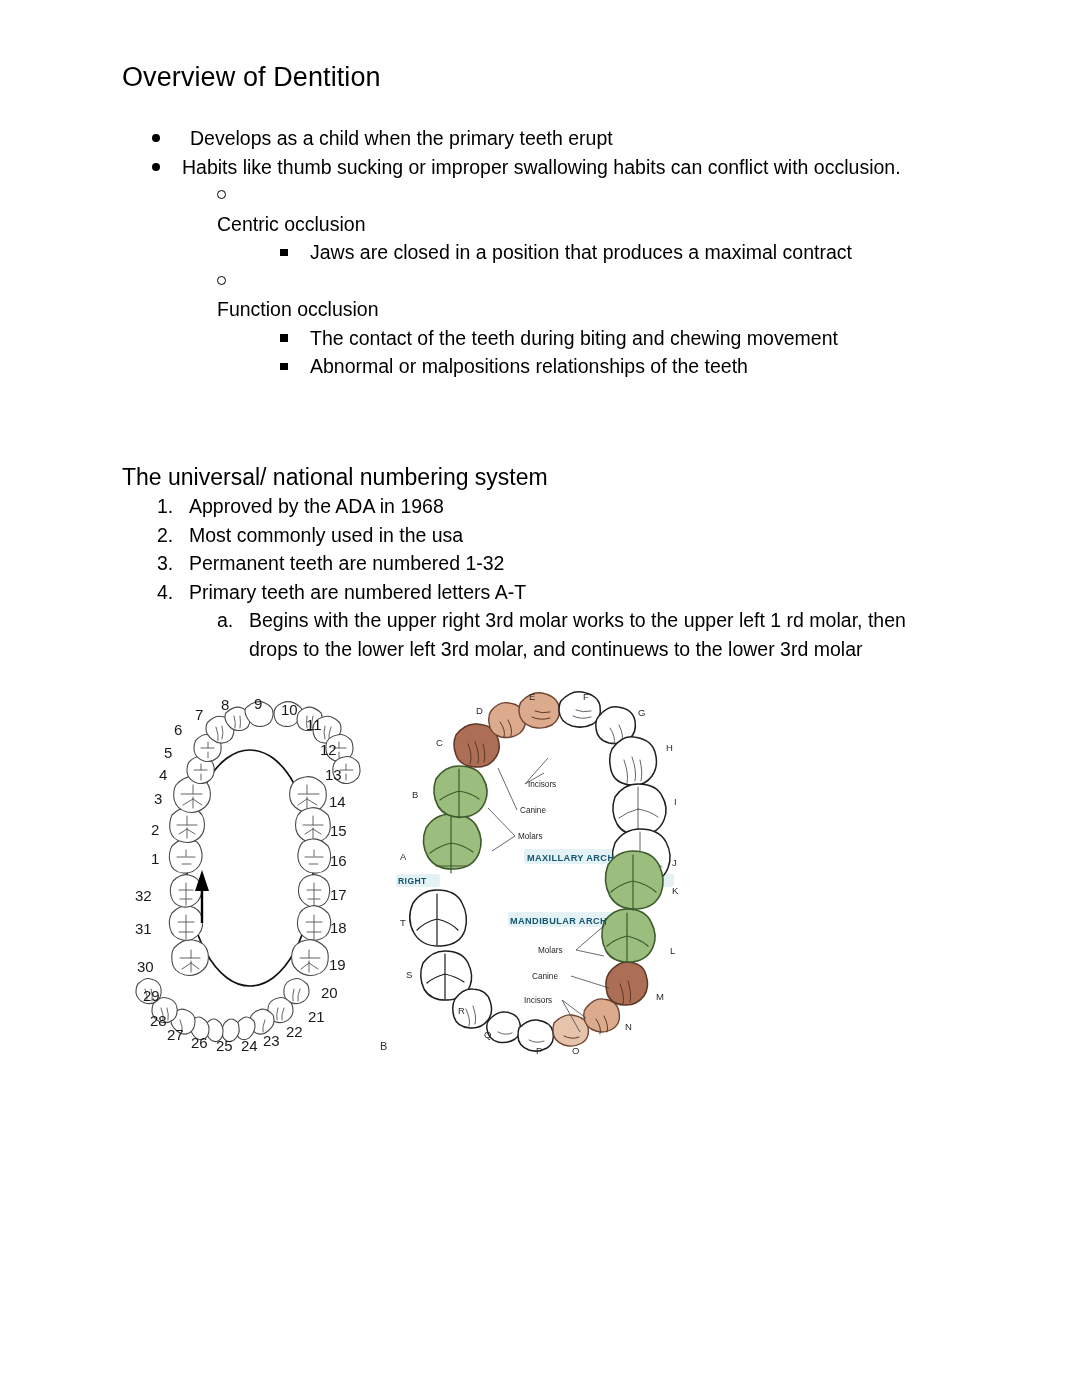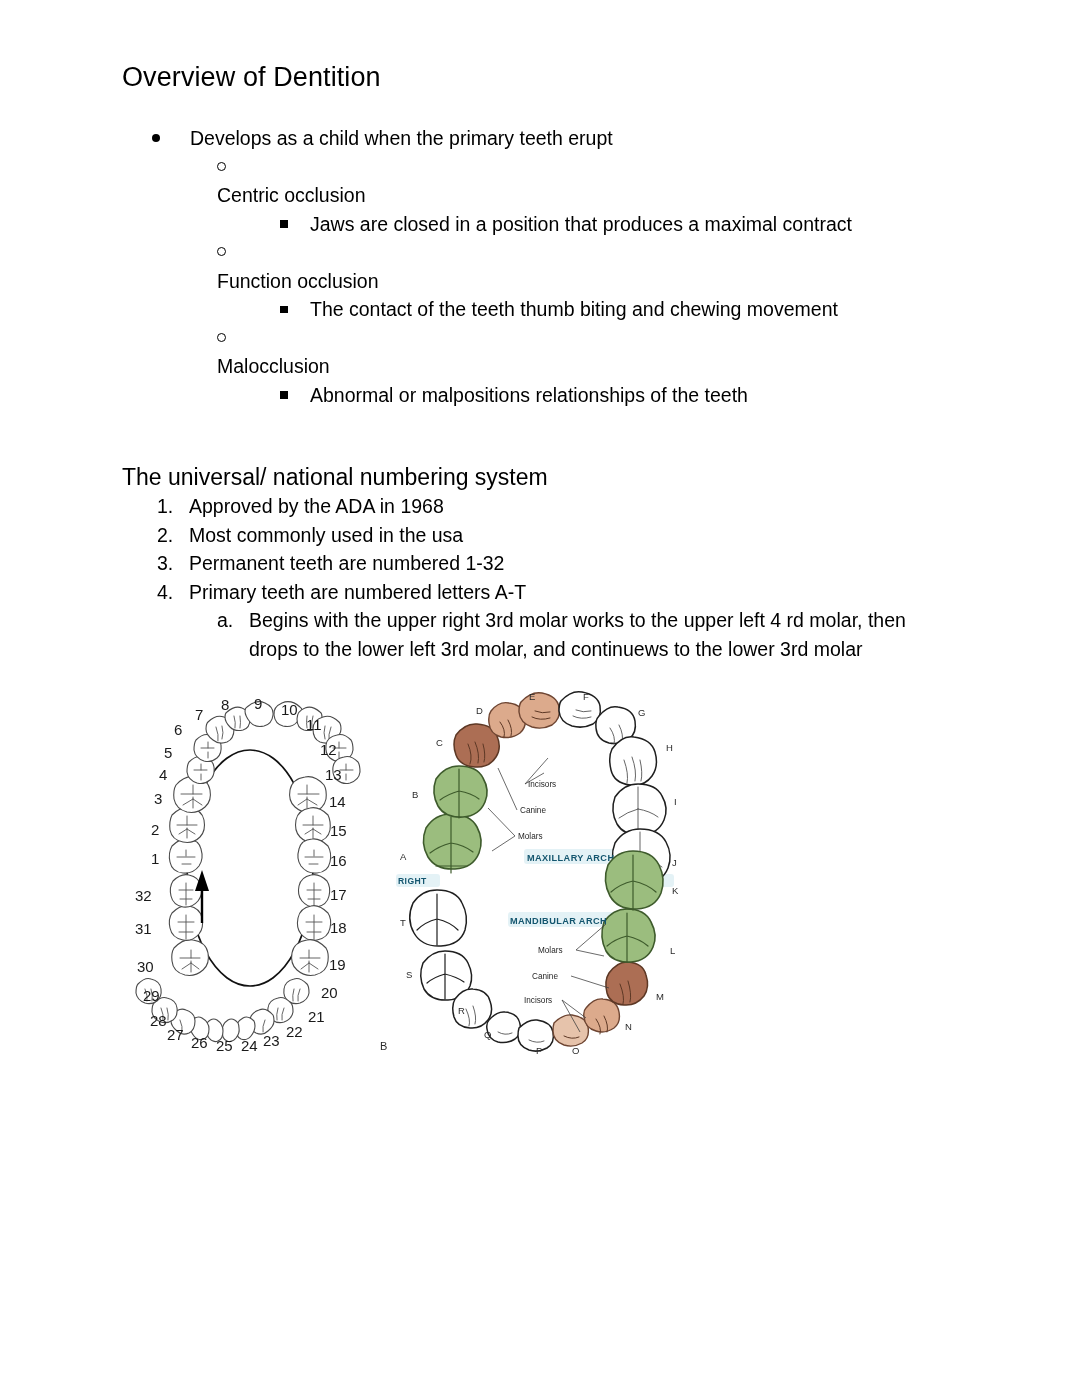--- a/index.html
+++ b/index.html
@@ -233,46 +233,46 @@
 
   <div class="doc-title">Overview of Dentition</div>
 
   <div class="bullets">
 
     <div class="b-row b-l1">
       <span class="mk"><span class="dot"></span></span>
       <span class="b-txt indent-extra">Develops as a child when the primary teeth erupt</span>
     </div>
 
+    <div class="b-row b-l1">
+      <span class="mk"><span class="dot"></span></span>
+      <span class="b-txt">Habits like thumb sucking or improper swallowing habits can conflict with occlusion.</span>
+    </div>
 
 
     <div class="b-row b-l2">
       <span class="mk"><span class="circ"></span></span>
       <span class="b-txt">Centric occlusion</span>
     </div>
 
     <div class="b-row b-l3">
       <span class="mk"><span class="sq"></span></span>
       <span class="b-txt">Jaws are closed in a position that produces a maximal contract</span>
     </div>
 
     <div class="b-row b-l2">
       <span class="mk"><span class="circ"></span></span>
       <span class="b-txt">Function occlusion</span>
     </div>
 
     <div class="b-row b-l3">
       <span class="mk"><span class="sq"></span></span>
-      <span class="b-txt">The contact of the teeth thumb biting and chewing movement</span>
-    </div>
-
-    <div class="b-row b-l2">
-      <span class="mk"><span class="circ"></span></span>
-      <span class="b-txt">Malocclusion</span>
-    </div>
+      <span class="b-txt">The contact of the teeth during biting and chewing movement</span>
+    </div>
+
 
     <div class="b-row b-l3">
       <span class="mk"><span class="sq"></span></span>
       <span class="b-txt">Abnormal or malpositions relationships of the teeth</span>
     </div>
   </div>
 
   <div class="numbered">
     <div class="n-head">The  universal/ national numbering system</div>
 
@@ -287,21 +287,21 @@
     <div class="n-row">
       <span class="n-mk">3.</span>
       <span class="n-txt">Permanent teeth are numbered 1-32</span>
     </div>
     <div class="n-row">
       <span class="n-mk">4.</span>
       <span class="n-txt">Primary teeth are numbered letters A-T</span>
     </div>
     <div class="n-row sub">
       <span class="n-mk">a.</span>
-      <span class="n-txt">Begins with the upper right 3rd molar works to the upper left 4 rd molar, then drops to the lower left 3rd molar, and continuews to the lower 3rd molar</span>
+      <span class="n-txt">Begins with the upper right 3rd molar works to the upper left 1 rd molar, then drops to the lower left 3rd molar, and continuews to the lower 3rd molar</span>
     </div>
   </div>
 
   <div class="figures">
 
     <div class="fig fig-perm">
       <svg class="svgwrap" viewBox="0 0 265 365" xmlns="http://www.w3.org/2000/svg">
 
         <ellipse class="arch-oval" cx="132" cy="180" rx="63" ry="118"></ellipse>
 

